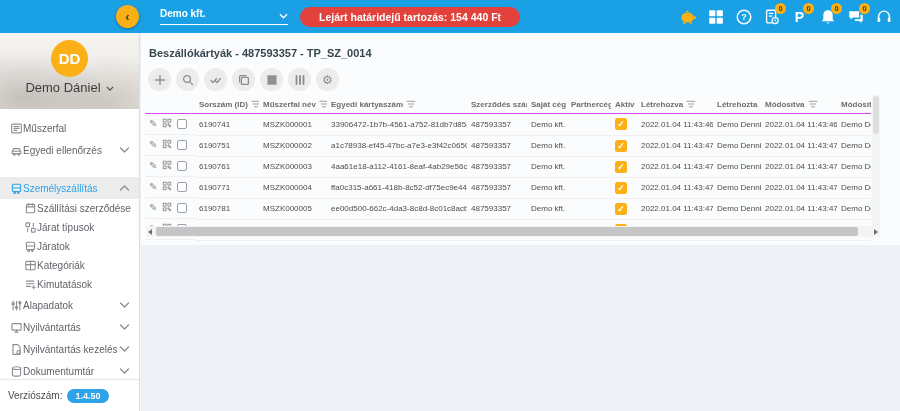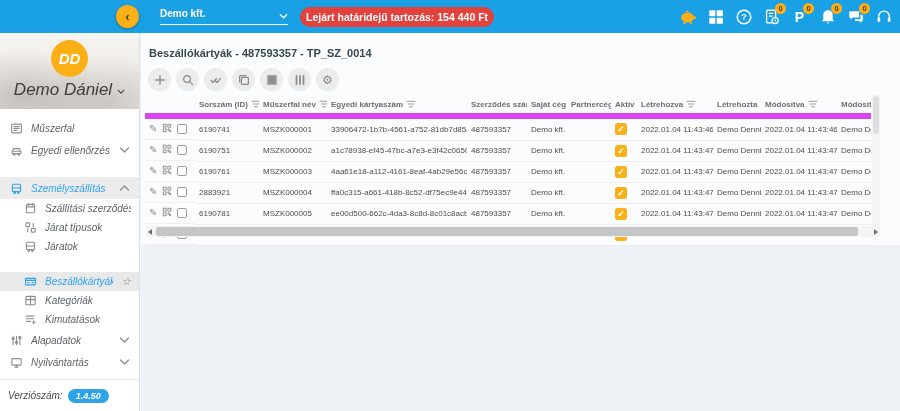--- a/index.html
+++ b/index.html
@@ -13,47 +13,47 @@
   .back-btn { position:absolute; left:116px; top:5px; width:23px; height:23px;
     border-radius:50%; background:#fbb017; box-shadow:0 1px 3px rgba(0,0,0,.35);
     color:#4a3a07; font-weight:bold; font-size:13px; display:flex;
     align-items:center; justify-content:center; cursor:pointer; }
   .company-select { position:absolute; left:160px; top:8px; width:128px;
     border-bottom:1px solid #ffffff; color:#fff; font-size:10px; font-weight:bold;
     padding-bottom:5px; display:flex; justify-content:space-between; align-items:flex-end; }
   .company-select .chev { width:9px; height:6px; }
   .alert-pill { position:absolute; left:300px; top:7px; height:20px;
     background:#e2413c; border-radius:10px; color:#fff; font-size:10.5px;
-    font-weight:bold; line-height:20px; padding:0 6px; white-space:nowrap; }
+    font-weight:bold; line-height:20px; padding:0 19px; white-space:nowrap; }
   .tb-icons { position:absolute; right:7px; top:0; height:33px; display:flex;
     align-items:center; gap:9px; }
   .tb-ic { position:relative; width:19px; height:19px; display:flex;
     align-items:center; justify-content:center; cursor:pointer; }
   .tb-ic svg { width:18px; height:18px; }
   .tb-ic .pletter { color:#fff; font-weight:bold; font-size:14px; }
   .badge { position:absolute; top:-4px; right:-5px; min-width:11px; height:11px;
     border-radius:50%; background:#fbb017; color:#4a3a07; font-size:7.5px;
     font-weight:bold; display:flex; align-items:center; justify-content:center; }
 
   
   .sidebar { position:absolute; top:33px; left:0; width:140px; height:378px;
-    background:#ffffff; border-right:1px solid #dbdfe3; z-index:4;font-style:italic; }
+    background:#ffffff; border-right:1px solid #dbdfe3; z-index:4; }
   .profile { height:76px; text-align:center; overflow:hidden;
     background:
       radial-gradient(ellipse at 18% 85%, rgba(110,100,90,.30), transparent 52%),
       radial-gradient(ellipse at 78% 90%, rgba(130,120,108,.28), transparent 48%),
       linear-gradient(#f6f4f1, #e8e5e1); }
   .avatar { width:37px; height:37px; border-radius:50%; background:#fbb017;
     color:#fff; font-weight:bold; font-size:15px; margin:7px auto 3px;
     display:flex; align-items:center; justify-content:center; cursor:pointer; }
-  .user-row { font-size:17px; color:#3e3e3e; display:flex; gap:5px;
+  .user-row { font-size:13px; color:#3e3e3e; display:flex; gap:5px;
     align-items:center; justify-content:center; cursor:pointer;text-align:center; }
   .user-row svg { width:8px; height:5px; margin-top:2px; }
   .menu { padding-top:8px; }
-  .menu-item { height:22px; display:flex; align-items:center; gap:8px;
+  .menu-item { height:22px; display:flex; align-items:center; 
     padding:0 8px 0 10px; font-size:10px; color:#5f6368; cursor:pointer;
     white-space:nowrap; }
   .menu-item svg { width:13px; height:13px; flex:0 0 13px; stroke:#8a8f94;
     fill:none; stroke-width:1.2; stroke-linecap:round; stroke-linejoin:round; }
   .menu-item .grow { flex:1; overflow:hidden; }
   .menu-item .chev { width:9px; height:6px; stroke:#8a8f94; }
   .menu-item.active { color:#2fa3ea; background:#ececec;margin-top:16px; }
   .menu-item.active svg { stroke:#2fa3ea; }
   .menu-item.active .chev { stroke:#8a8f94; }
   .submenu .menu-item { height:19px; padding-left:24px; }
@@ -77,21 +77,21 @@
     display:flex; align-items:center; justify-content:center; cursor:pointer;
     color:#8d8d8d; font-size:12px; }
   .tool-btn svg { width:12px; height:12px; stroke:#8d8d8d; fill:none;
     stroke-width:1.3; stroke-linecap:round; stroke-linejoin:round; }
 
   .table-wrap { position:absolute; top:62px; left:4px; width:726px;
     overflow:hidden; }
   table { width:772px; table-layout:fixed; border-collapse:collapse;
     font-size:8px; color:#4d4d4d; }
   th { font-size:8px; font-weight:bold; color:#6e6e6e; text-align:left;
-    padding:5px 4px 4px 4px; border-bottom:6px solid #d946ef; white-space:nowrap;
+    padding:5px 4px 4px 4px; border-bottom:1px solid #d946ef; white-space:nowrap;
     overflow:hidden; }
   th .sort-ic { width:10px; height:8px; vertical-align:-1px; margin-left:3px; }
   td { padding:4px 4px; border-bottom:1px solid #efefef; white-space:nowrap;
     overflow:hidden; }
   td.act { display:flex; align-items:center; gap:5px; border-bottom:1px solid #efefef; }
   .pencil { color:#8d8d8d; font-size:10px; cursor:pointer; line-height:1; }
   .qr svg { width:10px; height:10px; stroke:#8d8d8d; fill:none; stroke-width:1.1; }
   .cb { width:10px; height:10px; border:1px solid #9aa0a5; border-radius:2px;
     background:#fff; cursor:pointer; flex:0 0 10px; }
   .chk { display:inline-flex; width:12px; height:12px; border-radius:2.5px;
@@ -256,28 +256,20 @@
           <span class="grow">Járat típusok</span>
         </div>
         <div class="menu-item">
           <svg viewBox="0 0 14 14">
               <rect x="2.6" y="2.4" width="8.8" height="8" rx="1.2"></rect>
               <path d="M2.6 6.4h8.8"></path>
               <circle cx="5" cy="11.6" r="0.8"></circle>
               <circle cx="9" cy="11.6" r="0.8"></circle>
             </svg>
           <span class="grow">Járatok</span>
-        </div>
-        <div class="menu-item active">
-          <svg viewBox="0 0 14 14">
-              <rect x="1.6" y="3.6" width="10.8" height="7" rx="1"></rect>
-              <path d="M1.6 5.8h10.8M3.6 8.4h2M8.4 8.4h2"></path>
-            </svg>
-          <span class="grow">Beszállókártyák</span>
-          <span class="star">☆</span>
         </div>
         <div class="menu-item">
           <svg viewBox="0 0 14 14">
               <rect x="2" y="2.6" width="10" height="9" rx="1"></rect>
               <path d="M2 6h10M7 2.6v9"></path>
             </svg>
           <span class="grow">Kategóriák</span>
         </div>
         <div class="menu-item">
           <svg viewBox="0 0 14 14">
@@ -496,21 +488,21 @@
                 <td class="act">
                   <span class="pencil">✎</span>
                   <span class="qr"><svg viewBox="0 0 12 12">
                       <rect x="1.5" y="1.5" width="3.4" height="3.4"></rect>
                       <rect x="7.1" y="1.5" width="3.4" height="3.4"></rect>
                       <rect x="1.5" y="7.1" width="3.4" height="3.4"></rect>
                       <path d="M7.1 7.1h1.6v1.6H7.1zM9 9h1.5v1.5H9z"></path>
                     </svg></span>
                   <span class="cb"></span>
                 </td>
-                <td>2883921</td>
+                <td>6190771</td>
                 <td>MSZK000004</td>
                 <td>ffa0c315-a661-418b-8c52-df75ec9e44f3</td>
                 <td>487593357</td>
                 <td>Demo kft.</td>
                 <td></td>
                 <td><span class="chk">✓</span></td>
                 <td>2022.01.04 11:43:47</td>
                 <td>Demo Dennis</td>
                 <td>2022.01.04 11:43:47</td>
                 <td>Demo Dennis</td>

